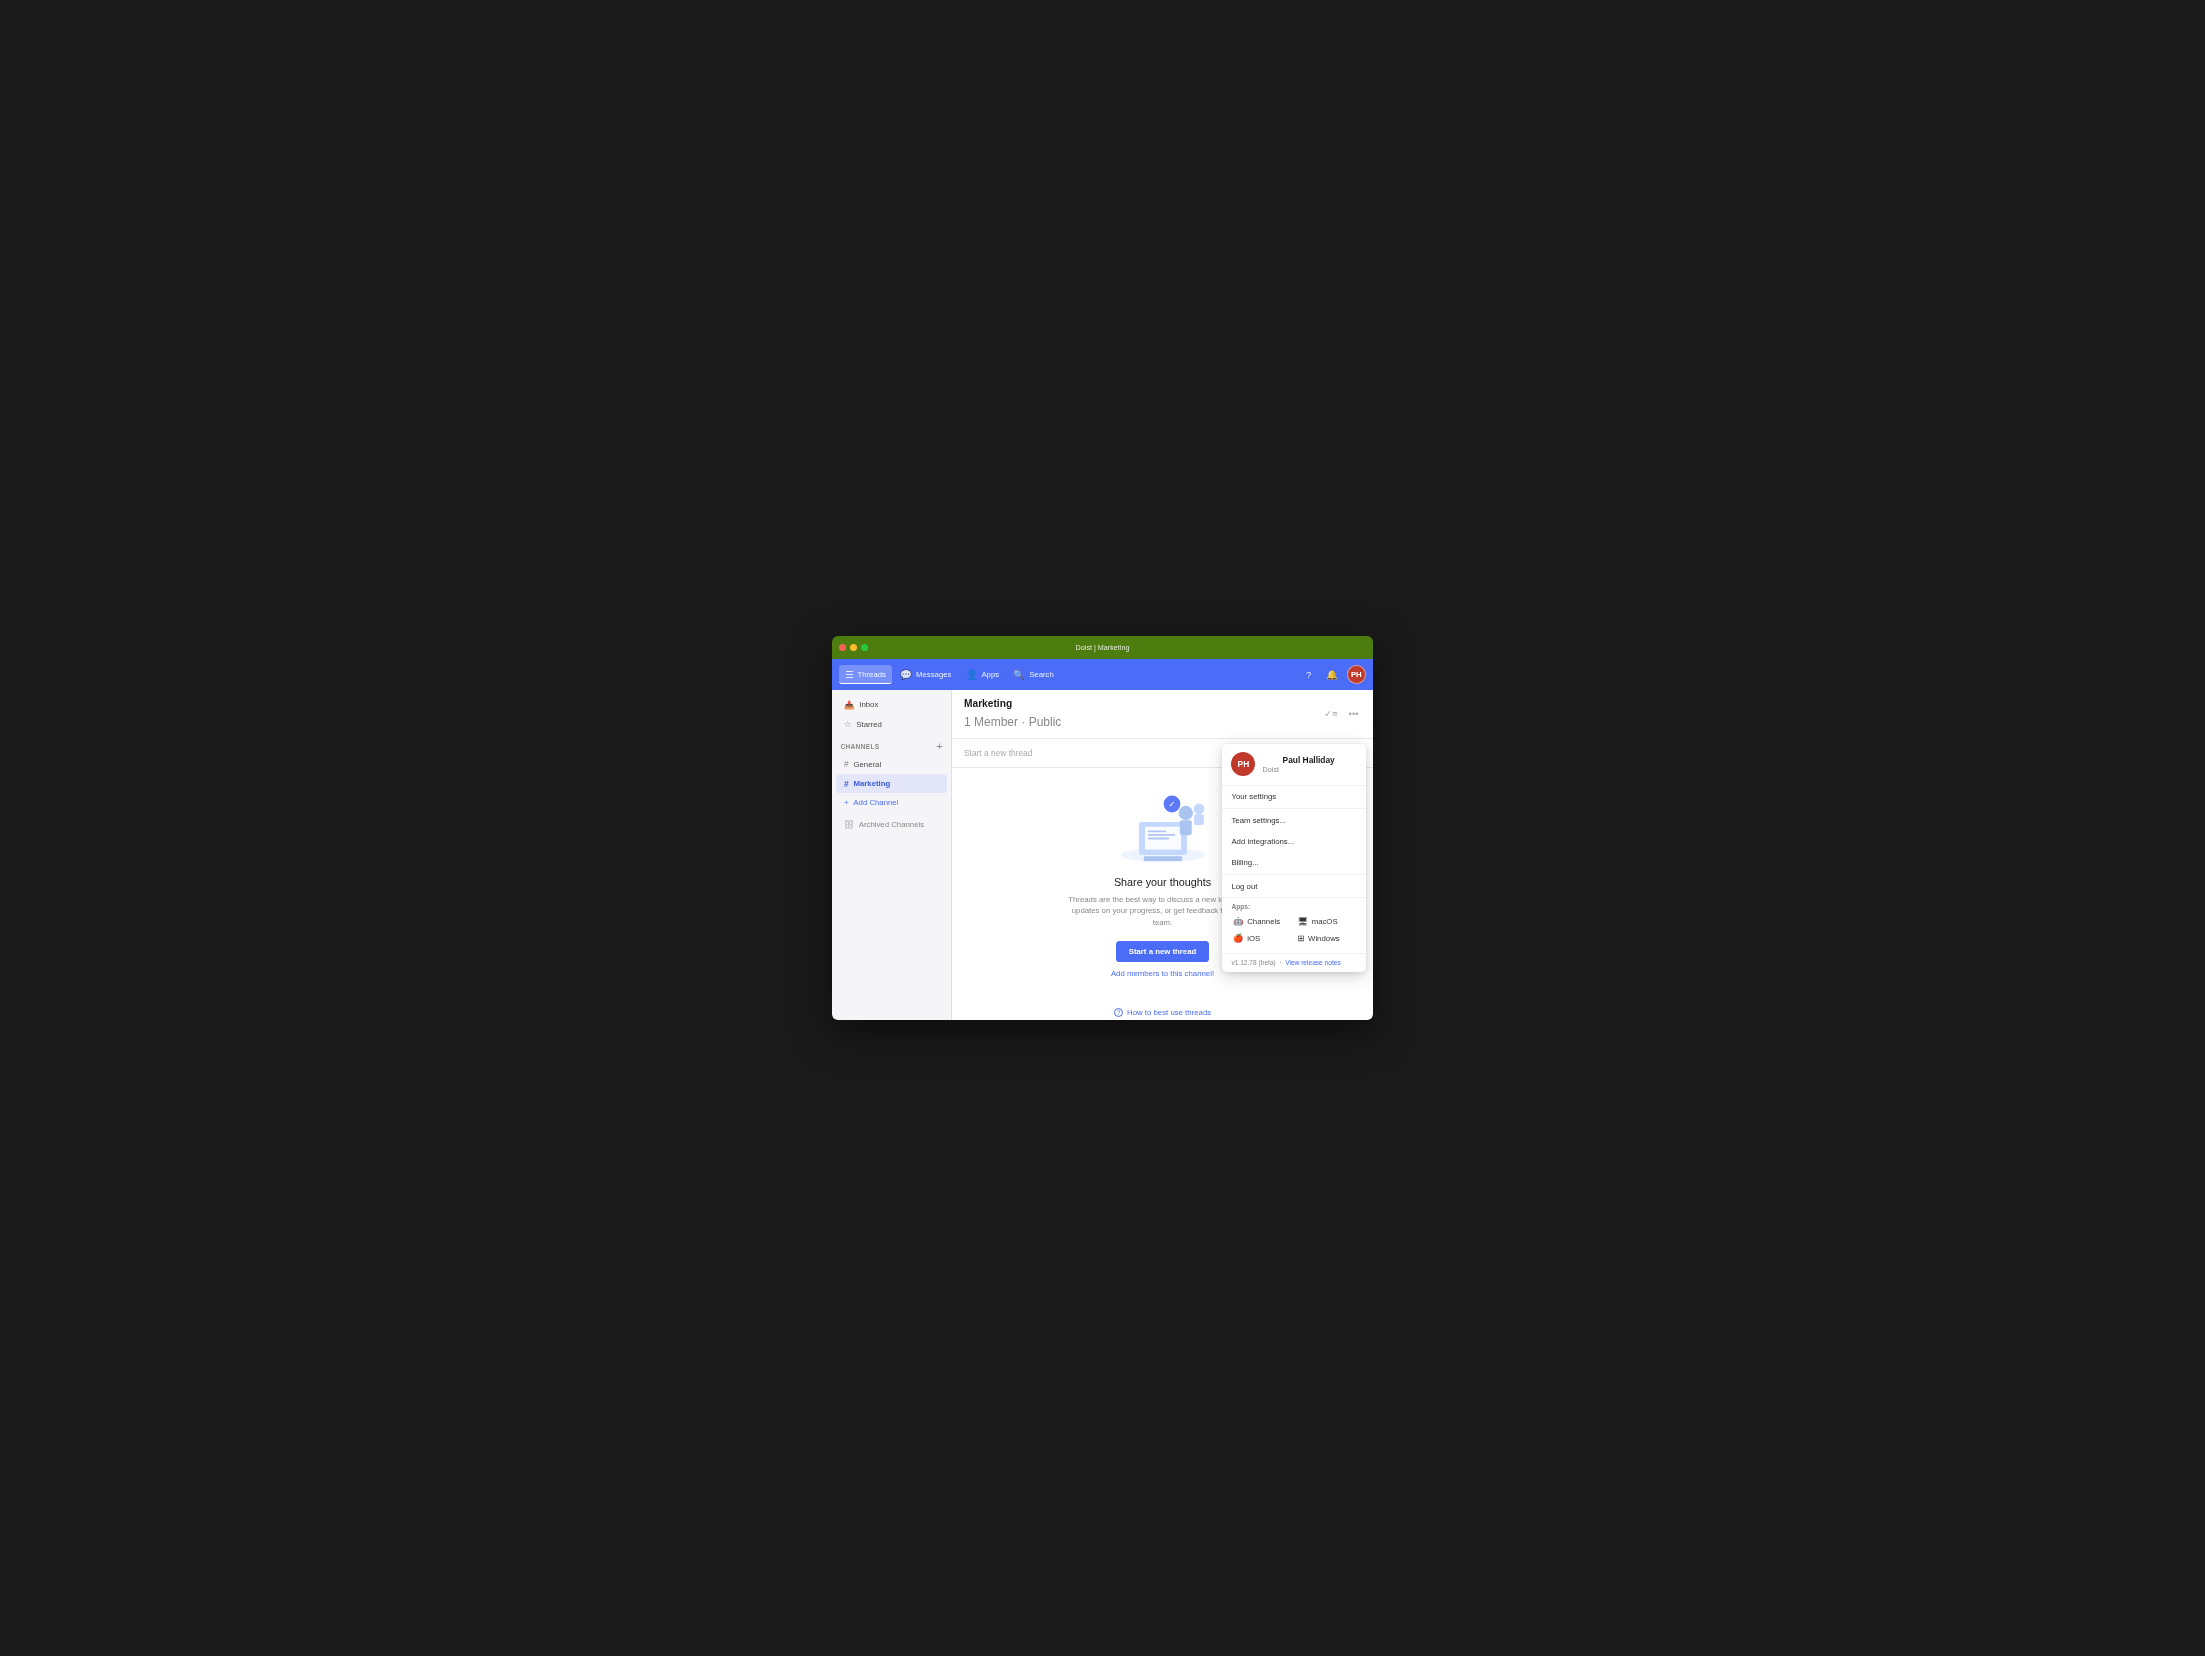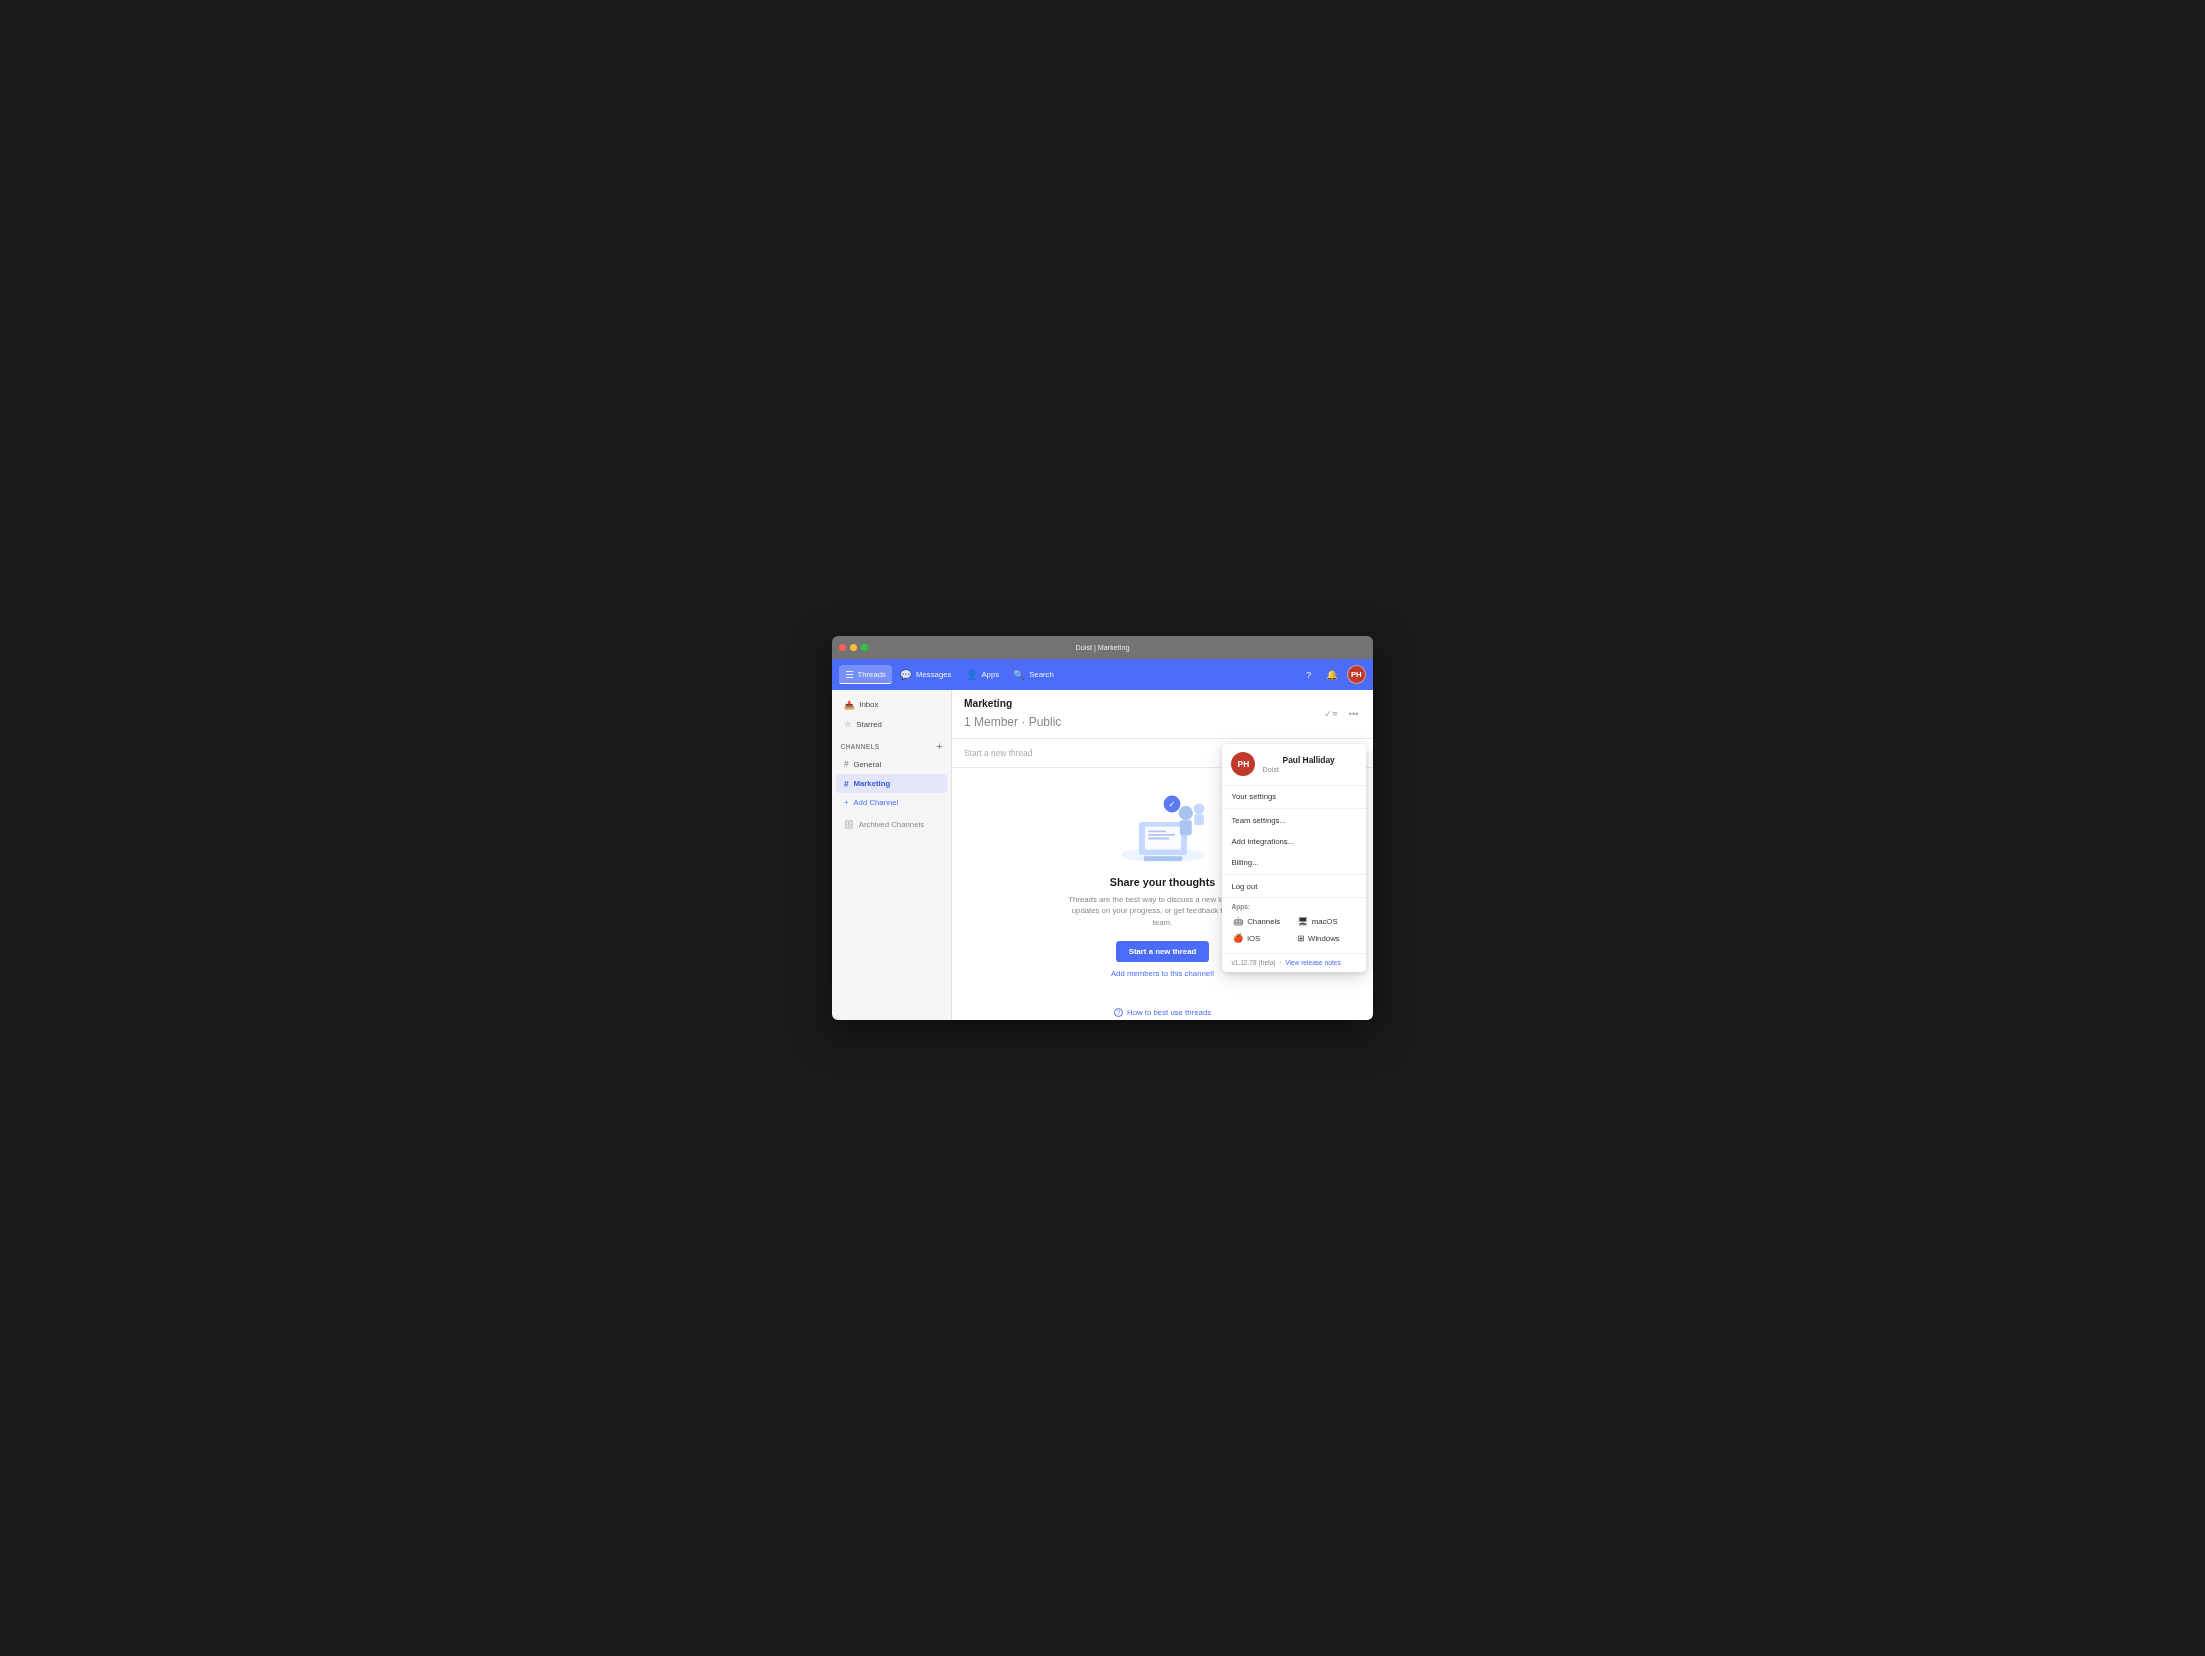--- a/index.html
+++ b/index.html
@@ -15,21 +15,21 @@
       width: 541px;
       height: 384px;
       border-radius: 6px;
       overflow: hidden;
       box-shadow: 0 12px 36px rgba(0,0,0,0.5);
       display: flex;
       flex-direction: column;
     }
     
     .title-bar {
-      background: #737373;
+      background: #4d7c0f;
       height: 23px;
       display: flex;
       align-items: center;
       justify-content: center;
       position: relative;
       flex-shrink: 0;
     }
     .traffic-lights {
       position: absolute;
       left: 7.2px;
@@ -251,21 +251,21 @@
       padding: 18px;
     }
     .illustration {
       width: 96px;
       height: 78px;
       margin-bottom: 12px;
       position: relative;
     }
     .share-title {
       font-size: 10.8px;
-      font-weight: 700;
+      font-weight: 400;
       color: #1a1a1a;
       margin-bottom: 6px;
     }
     .share-desc {
       font-size: 7.8px;
       color: #888;
       text-align: center;
       max-width: 192px;
       line-height: 1.5;
       margin-bottom: 12px;

